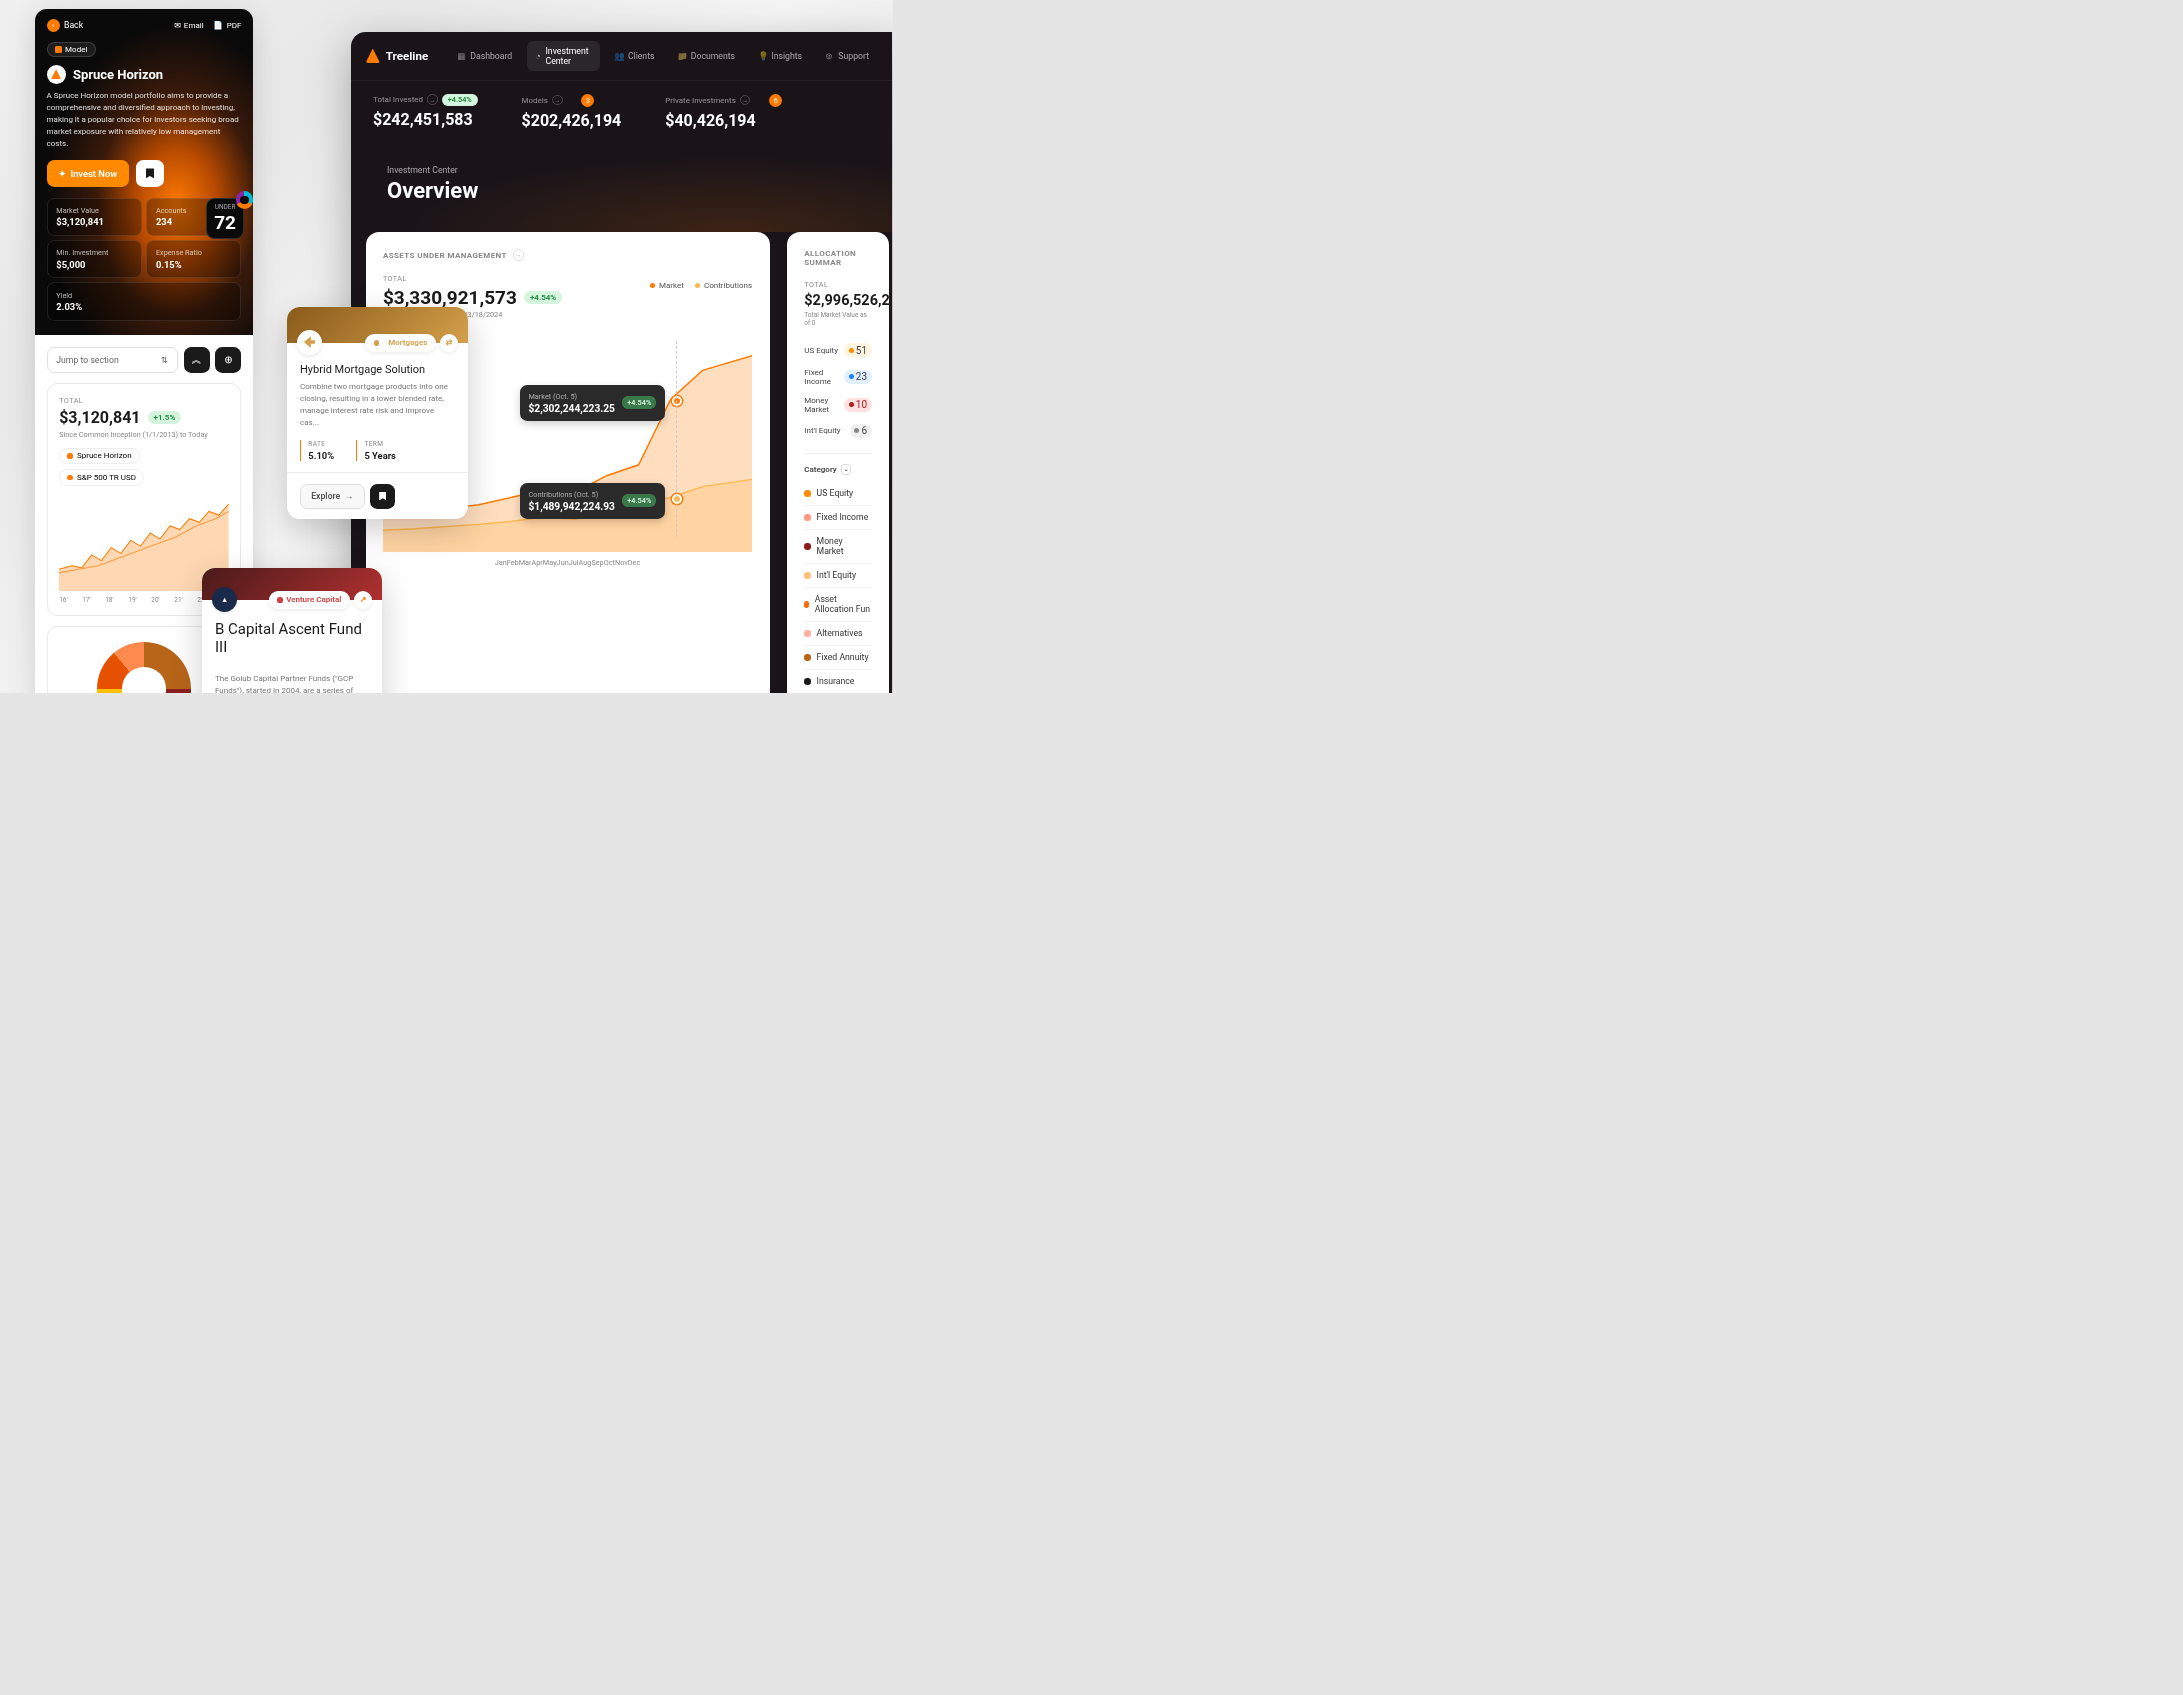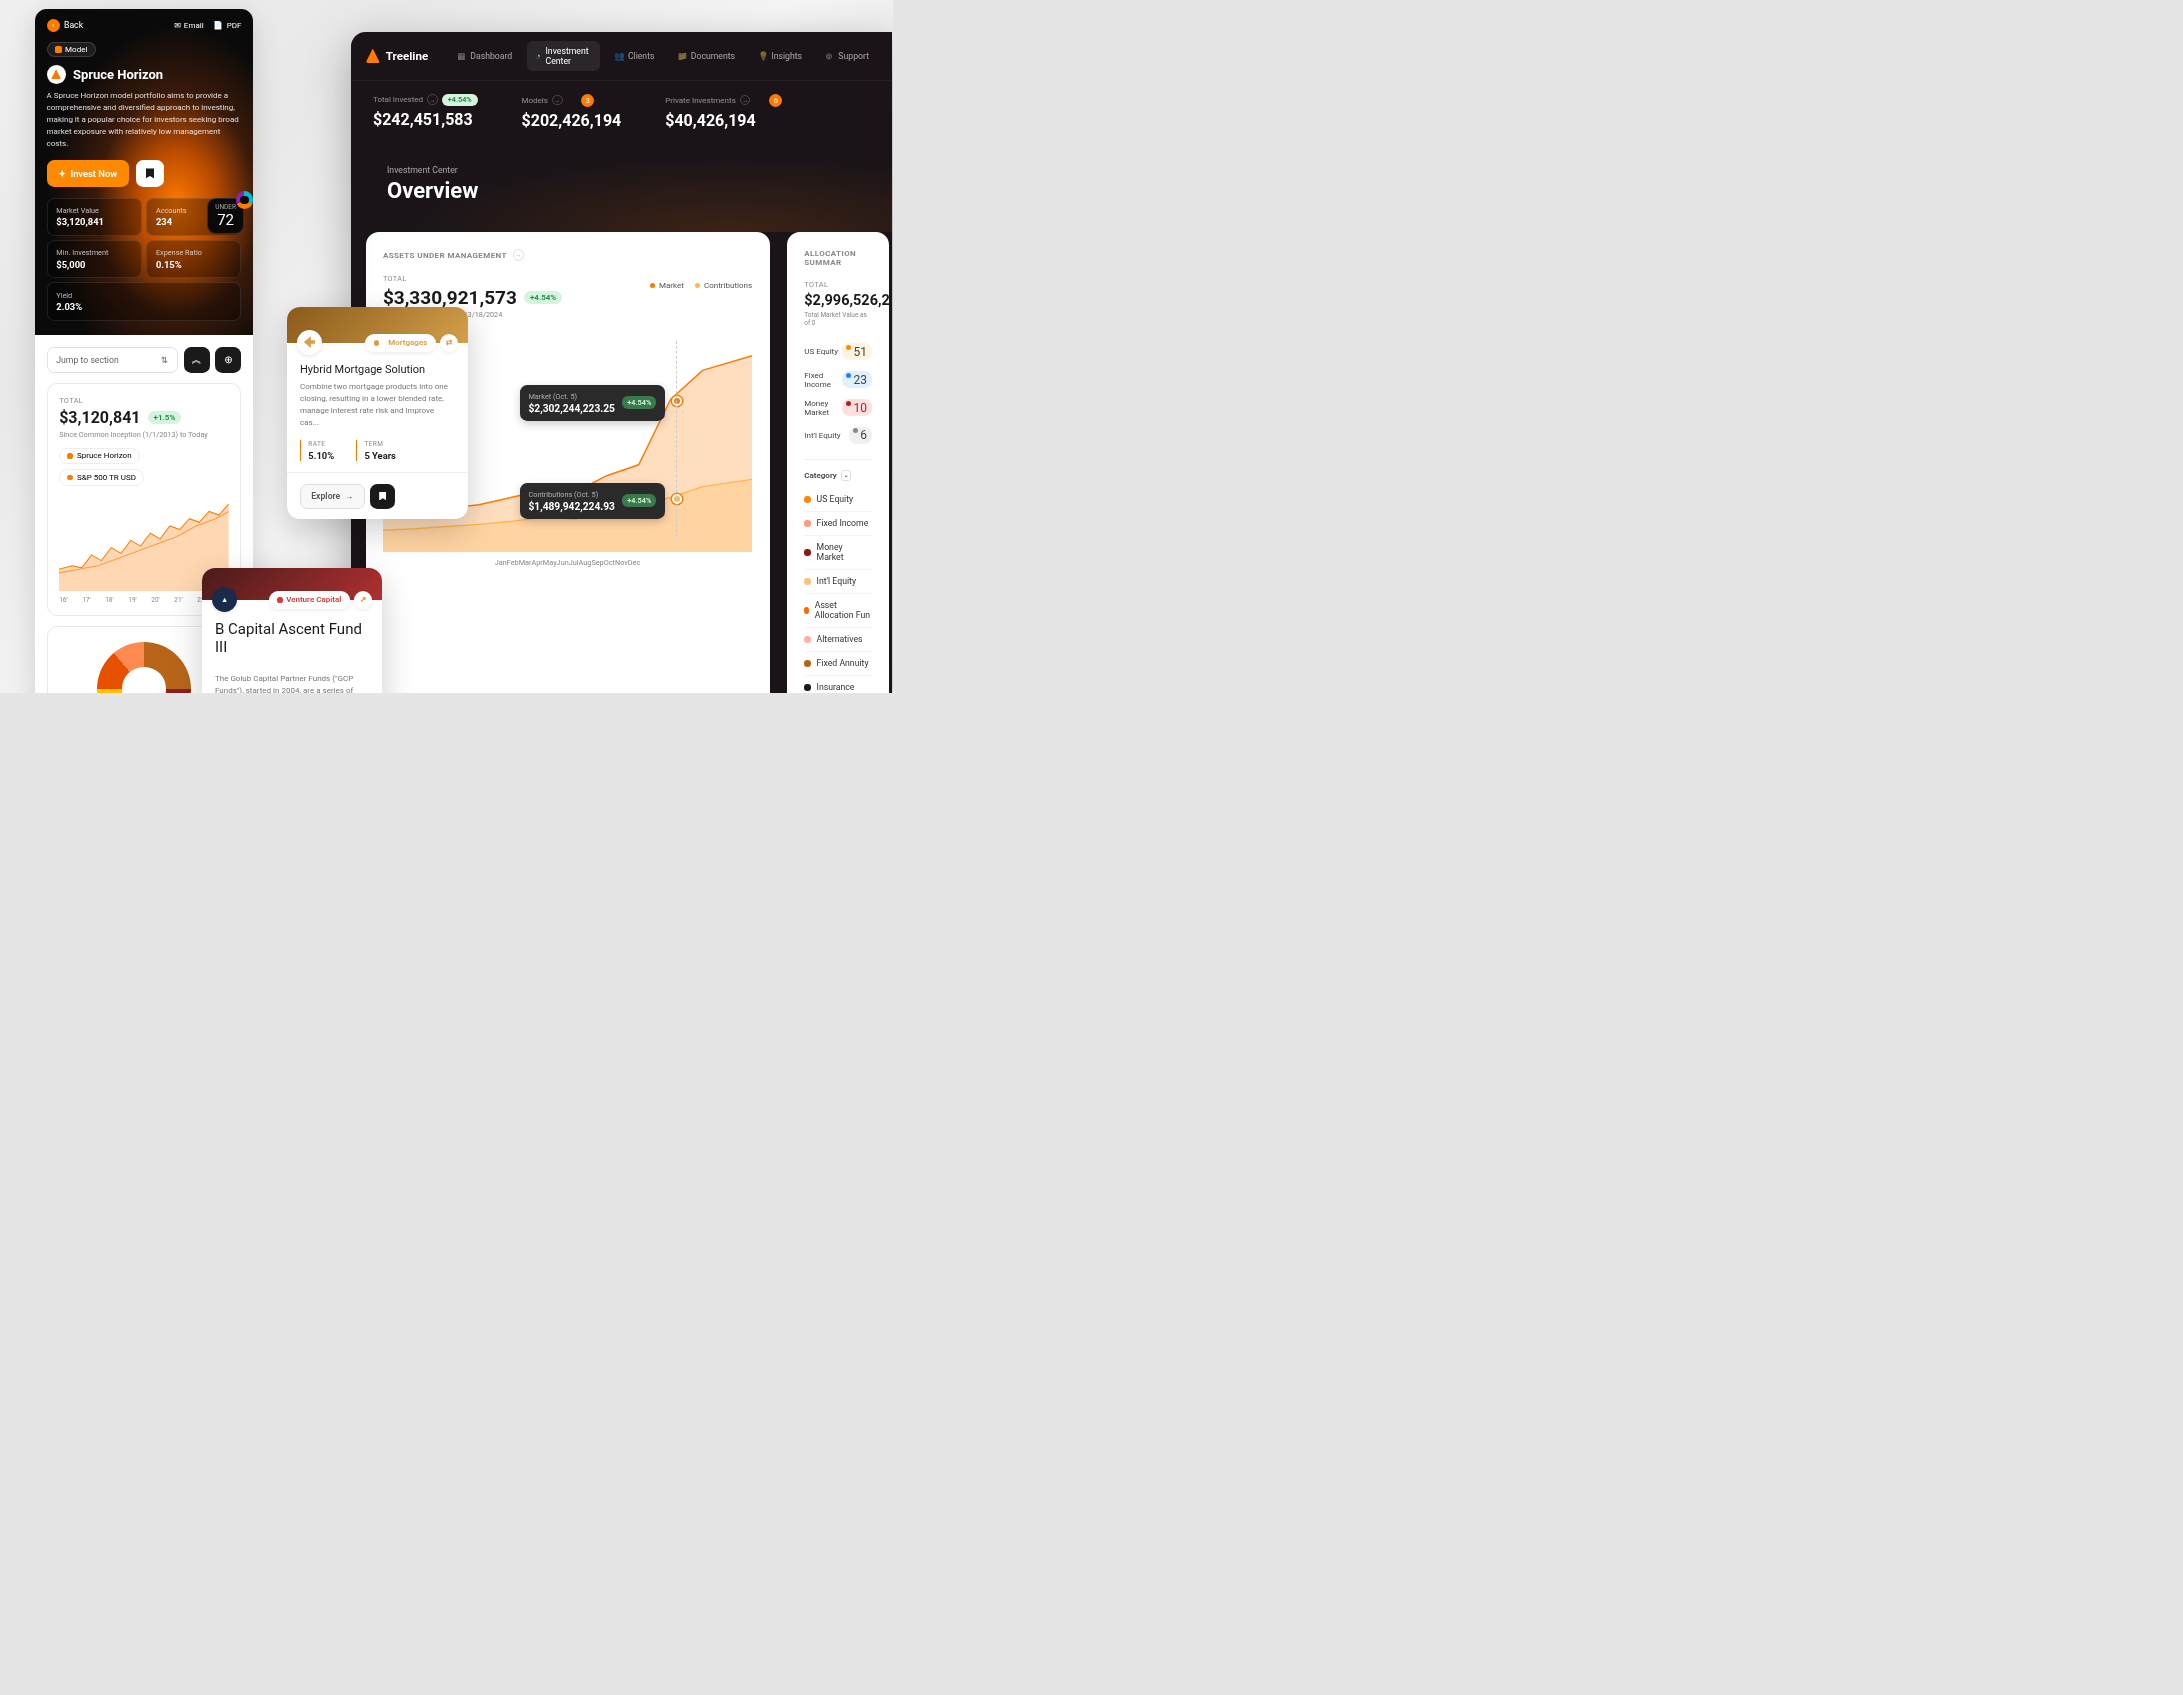--- a/index.html
+++ b/index.html
@@ -25,21 +25,21 @@
 .invest-btn{background:#ff8a00;color:#fff;border:none;border-radius:7.3px;padding:7.3px 11.6px;font-size:9.4px;font-weight:600;display:flex;align-items:center;gap:4.4px;cursor:pointer}
 .bookmark-btn{width:27.6px;height:27.6px;background:#fff;border-radius:7.3px;display:flex;align-items:center;justify-content:center;cursor:pointer}
 .bookmark-ic{width:8.7px;height:10.2px;background:#1a1a1a;clip-path:polygon(0 0,100% 0,100% 100%,50% 75%,0 100%)}
 .stats-grid{display:grid;grid-template-columns:1fr 1fr;gap:4.4px;position:relative}
 .stat-box{background:rgba(0,0,0,0.3);border:0.7px solid rgba(255,255,255,0.1);border-radius:7.3px;padding:7.3px 8.7px}
 .stat-label{font-size:7.3px;color:rgba(255,255,255,0.7);margin-bottom:1.5px}
 .stat-val{font-size:9.4px;font-weight:700}
 .stat-wide{grid-column:1/-1}
 .risk-badge{position:absolute;top:0;right:-2.9px;background:#0a0a0a;border:0.7px solid rgba(255,255,255,0.15);border-radius:8.7px;padding:4.4px 7.3px;text-align:center;z-index:2}
 .risk-badge .lbl{font-size:6.5px;color:rgba(255,255,255,0.6)}
-.risk-badge .num{font-size:15px;font-weight:400}
+.risk-badge .num{font-size:19px;font-weight:700}
 .risk-donut{position:absolute;top:-7.3px;right:-10.2px;width:17.4px;height:17.4px;background:conic-gradient(#00bcd4 0deg 120deg,#ff7a00 120deg 240deg,#8e24aa 240deg 360deg);border-radius:50%}
 .risk-donut::after{content:"";position:absolute;inset:4.4px;background:#0a0a0a;border-radius:50%}
 
 .mobile-light{background:#fff;padding:11.6px}
 .jump-row{display:flex;gap:5.8px;margin-bottom:10.2px}
 .jump-sel{flex:1;border:0.7px solid #e0e0e0;border-radius:7.3px;padding:7.3px 8.7px;font-size:8.7px;color:#666;display:flex;justify-content:space-between;align-items:center;cursor:pointer}
 .sq-btn{width:26px;height:26px;border-radius:7.3px;display:flex;align-items:center;justify-content:center;cursor:pointer;font-size:10.2px}
 .sq-dark{background:#1a1a1a;color:#fff}
 .total-card{border:0.7px solid #e8e8e8;border-radius:10.2px;padding:11.6px}
 .total-lbl{font-size:7.3px;color:#888;letter-spacing:0.4px;margin-bottom:2.9px}
@@ -102,21 +102,21 @@
 .marker{position:absolute;width:10.2px;height:10.2px;border-radius:50%;border:2.2px solid #fff;box-shadow:0 0 0 1.5px #ff7a00}
 .marker-1{background:#ff7a00;top:62px;right:70px}
 .marker-2{background:#ffb74d;top:160px;right:70px}
 .dashed-line{position:absolute;border-left:1.5px dashed #ccc;height:196px;right:75px;top:7.3px;z-index:1}
 .aum-x{display:flex;justify-content:center;font-size:7.3px;color:#888;margin-top:5.8px}
 
 .alloc-lbl{font-size:7.3px;color:#888;letter-spacing:0.4px}
 .alloc-val{font-size:14.5px;font-weight:700;color:#1a1a1a;margin-top:2.9px}
 .alloc-sub{font-size:6.5px;color:#888;margin-top:1.5px;margin-bottom:11.6px}
 .alloc-row{display:flex;justify-content:space-between;align-items:center;padding:5.1px 0;font-size:8px;color:#444}
-.alloc-pill{border-radius:7.3px;padding:1.5px 4.4px;font-size:12px;display:inline-flex;align-items:flex-start;gap:2.2px}
+.alloc-pill{border-radius:7.3px;padding:1.5px 4.4px;font-size:10px;display:inline-flex;align-items:center;gap:2.2px}
 .ap-y{background:#fff4e0}.ap-b{background:#e0f0ff}.ap-r{background:#ffe0e0;color:#b02020}.ap-g{background:#f0f0f0}
 .cat-hdr{display:flex;align-items:center;gap:4.4px;font-size:8px;font-weight:600;color:#444;margin:10.2px 0 7.3px;padding-top:10.2px;border-top:0.7px solid #eee}
 .cat-chev{width:10.2px;height:10.2px;border:0.7px solid #ddd;border-radius:2.9px;display:inline-flex;align-items:center;justify-content:center;font-size:5.8px}
 .cat-item{display:flex;align-items:center;gap:5.8px;padding:6.5px 0;font-size:8.7px;color:#333;border-bottom:0.7px solid #f4f4f4}
 .cat-dot{width:6.5px;height:6.5px;border-radius:50%}
 
 
 .float-mort{position:absolute;left:287px;top:307px;width:181px;background:#fff;border-radius:13px;box-shadow:0 11px 33px rgba(0,0,0,0.2);overflow:hidden}
 .mort-top{height:36px;background:linear-gradient(135deg,#8a5a1a 0%,#d4a04a 100%);position:relative;display:flex;align-items:flex-end;padding:0 10.2px}
 .mort-logo{position:absolute;left:10.2px;bottom:-11.6px;width:25px;height:25px;background:#fff;border-radius:50%;display:flex;align-items:center;justify-content:center;box-shadow:0 1.5px 4.4px rgba(0,0,0,0.1)}

